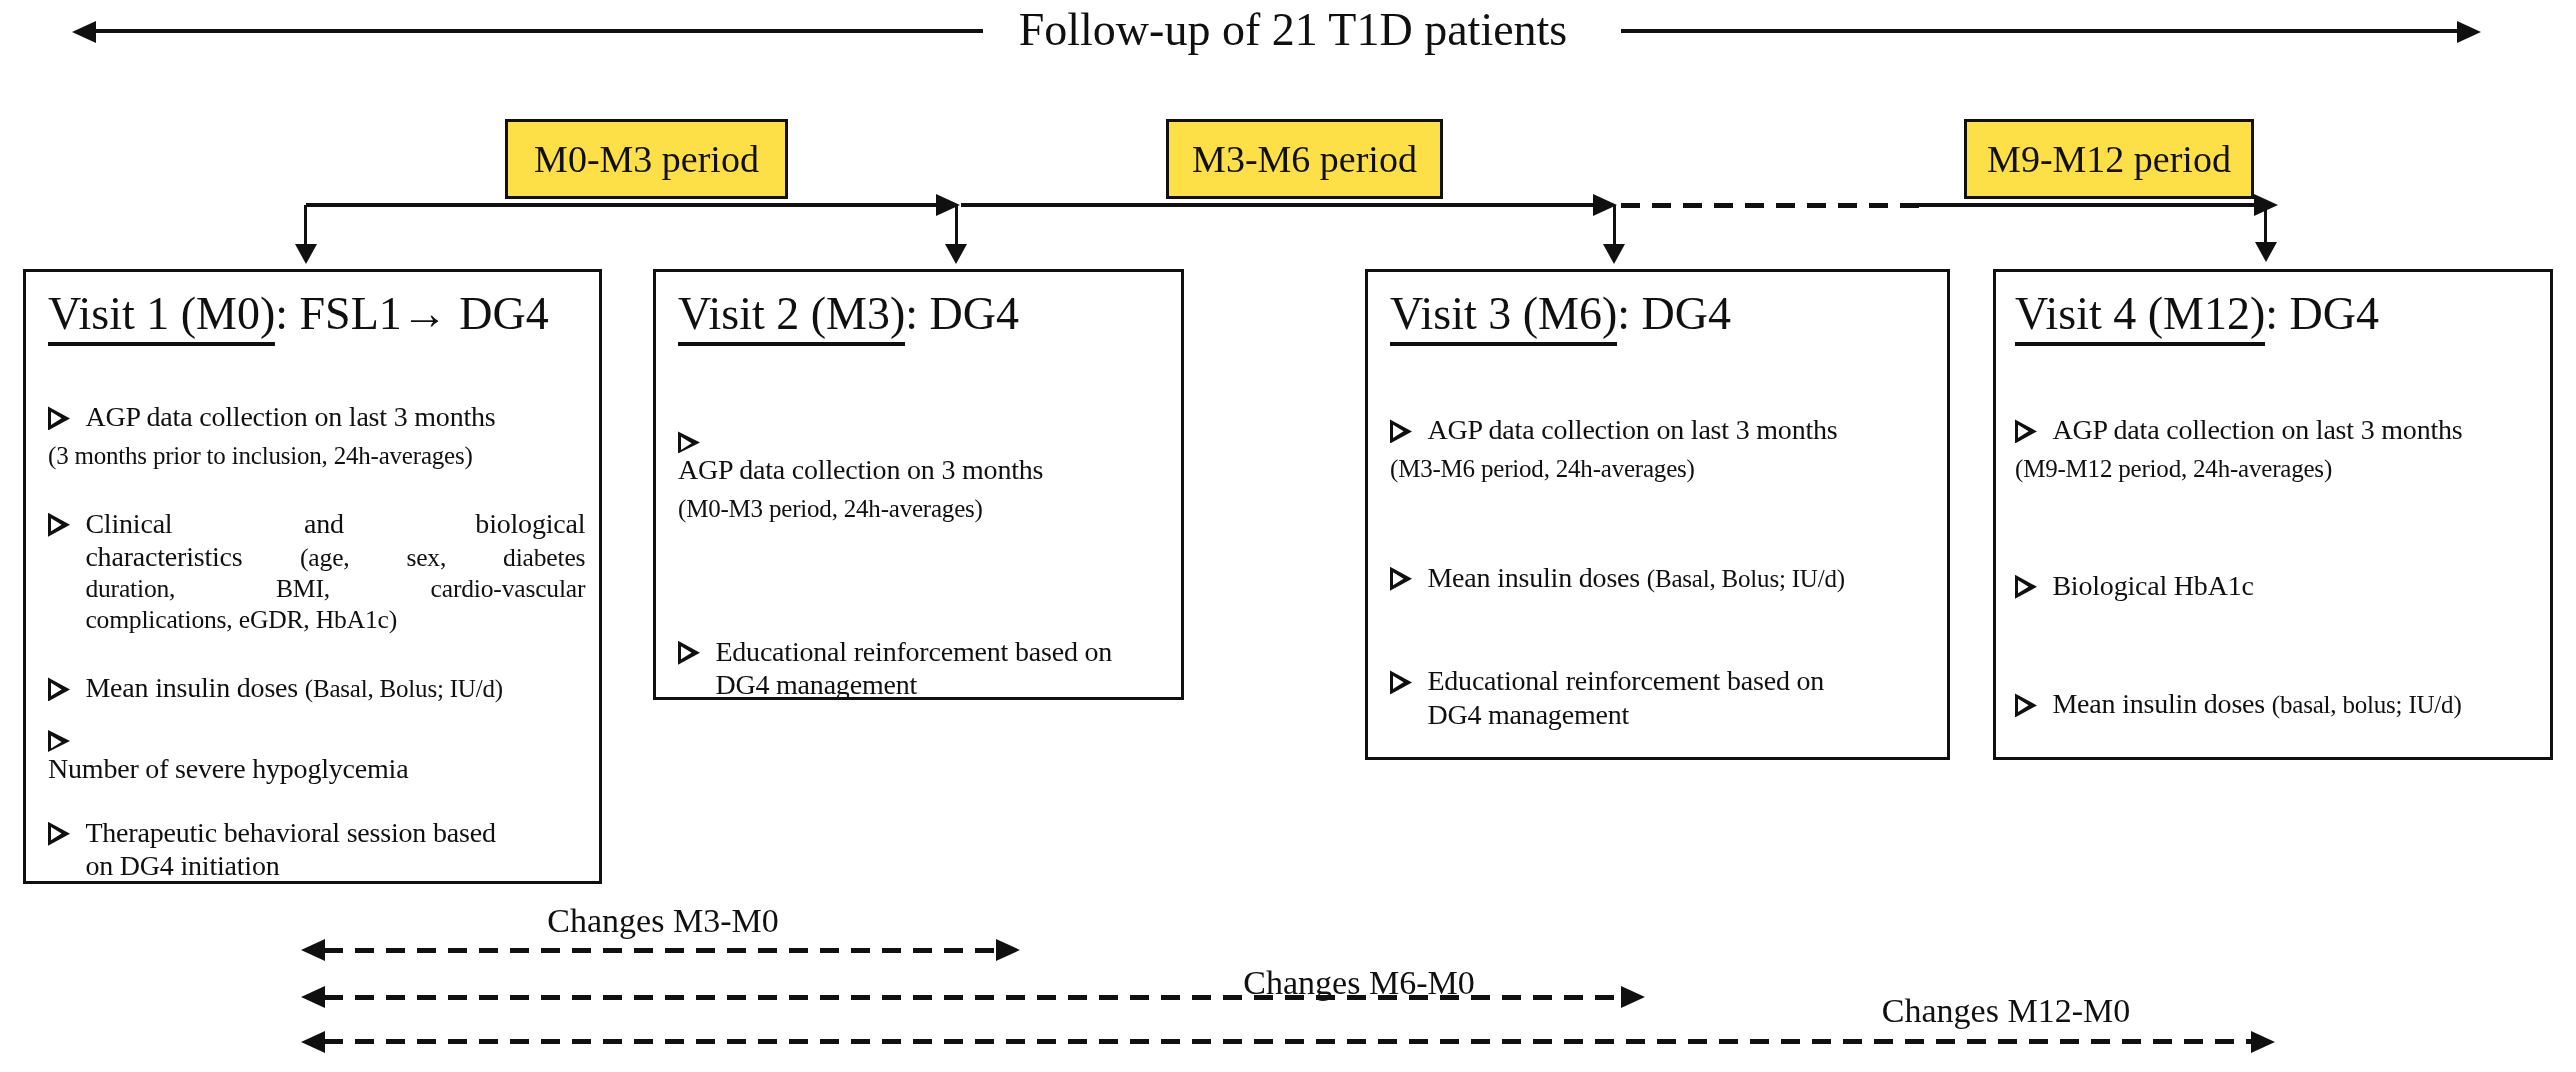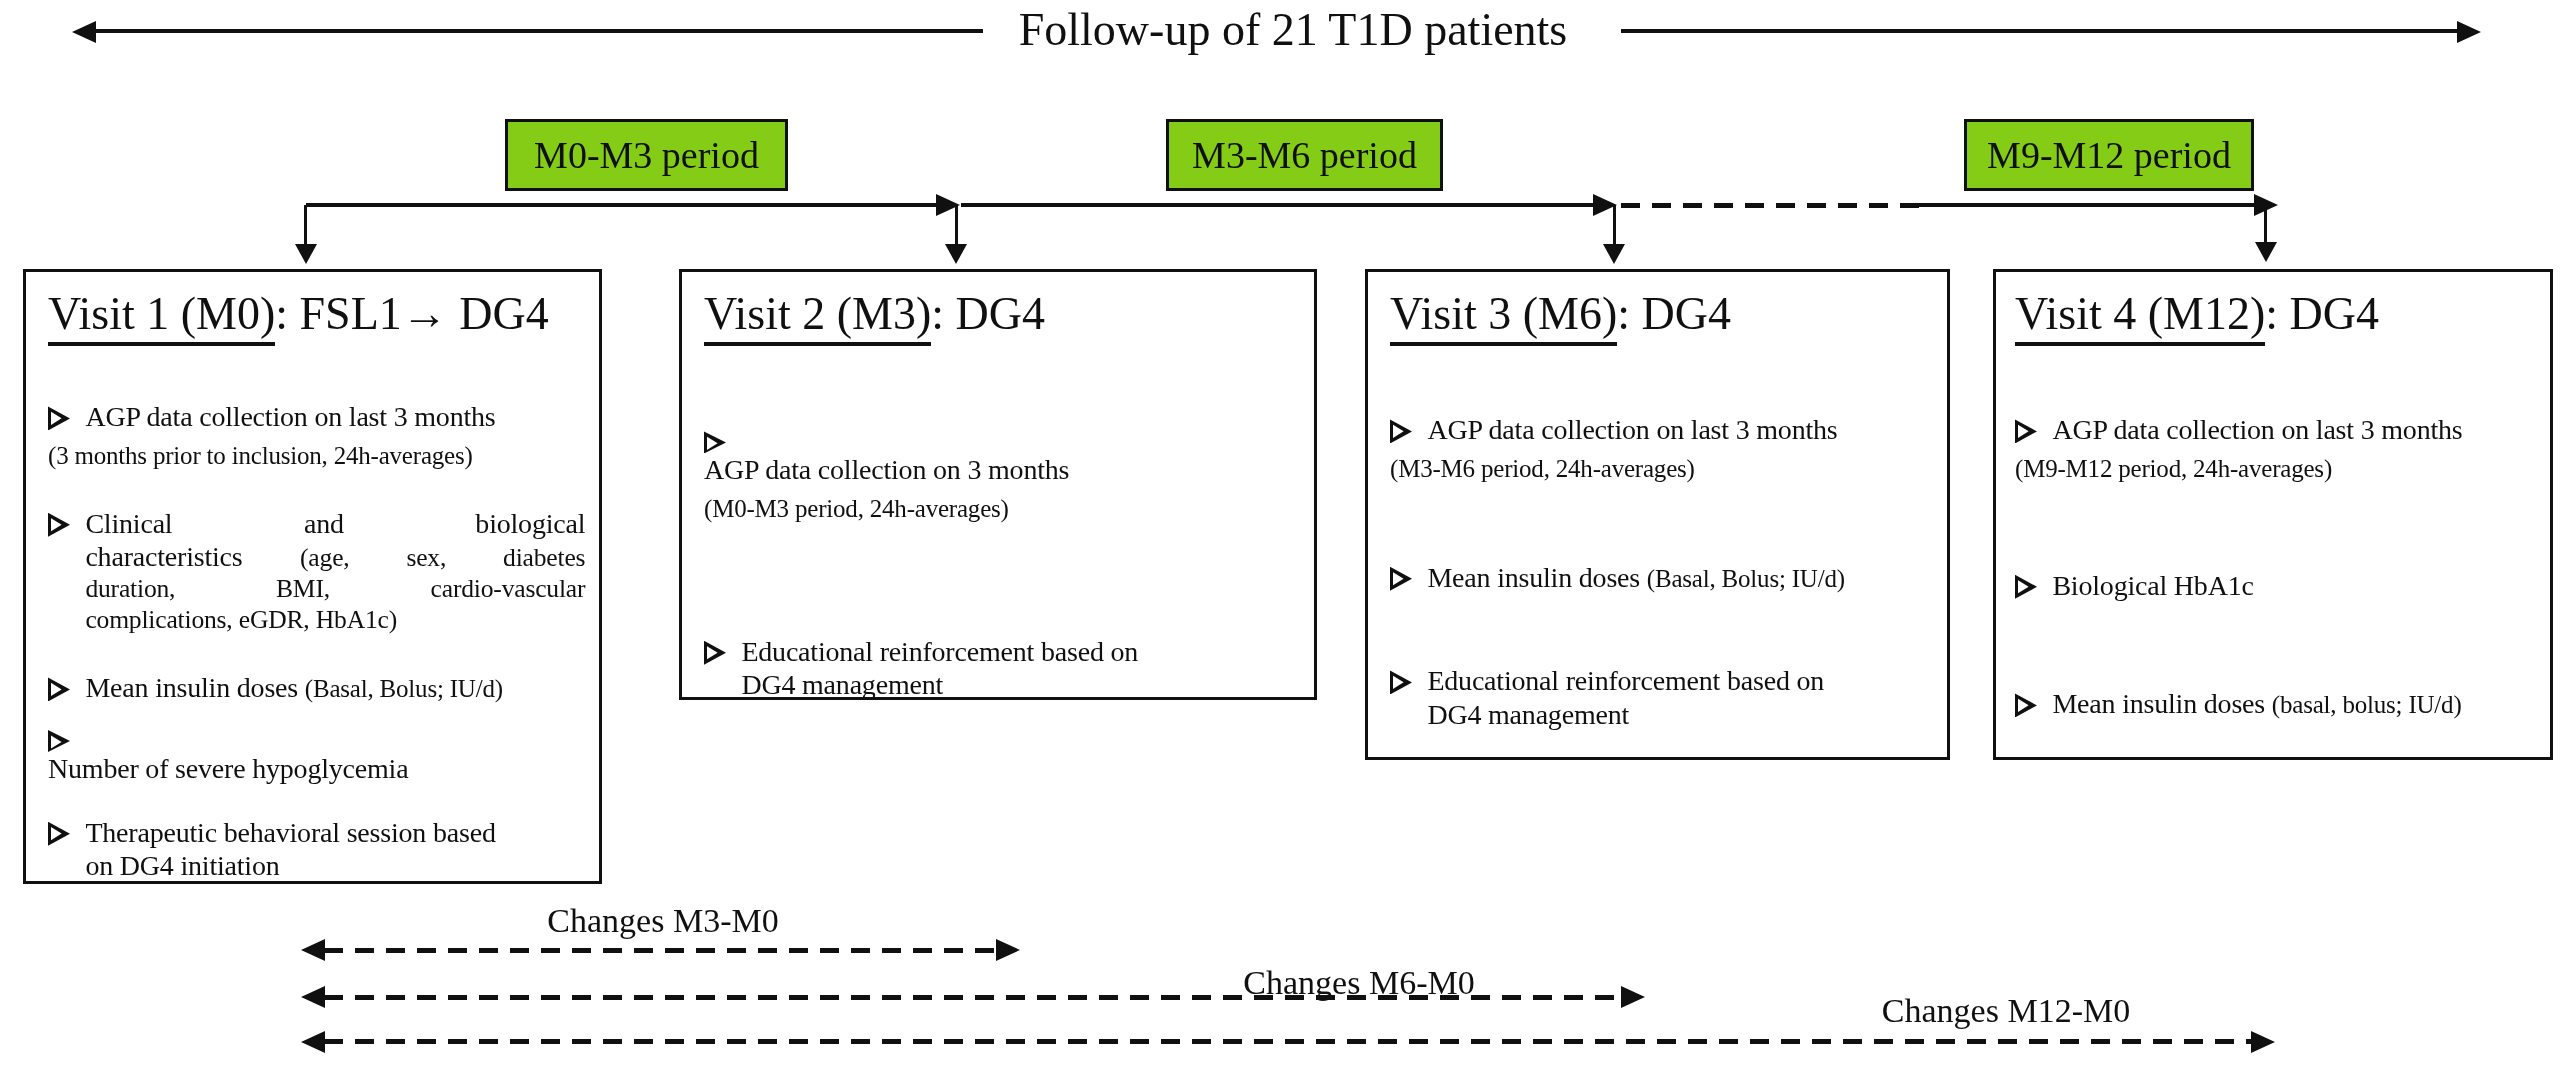--- a/index.html
+++ b/index.html
@@ -13,21 +13,21 @@
   .dashline{position:absolute;height:5.1px;
     background:repeating-linear-gradient(90deg,#101010 0 19px,transparent 19px 31px);}
   .tri{position:absolute;width:0;height:0;border-style:solid;border-color:transparent;}
   .tri-r{border-width:11px 0 11px 24px;border-left-color:#101010;}
   .tri-l{border-width:11px 24px 11px 0;border-right-color:#101010;}
   .tri-d{border-width:20.5px 11px 0 11px;border-top-color:#101010;}
   
   .title{position:absolute;left:990px;top:3.4px;width:606px;text-align:center;
     font-size:46px;white-space:nowrap;}
   
-  .pbox{position:absolute;top:119px;height:72px;border:3.4px solid #101010;background:#84cc16;
+  .pbox{position:absolute;top:119px;height:80px;border:3.4px solid #101010;background:#fde047;
     display:flex;align-items:center;justify-content:center;font-size:38px;box-sizing:border-box;}
   
   .vbox{position:absolute;top:269px;border:3.4px solid #101010;background:#fff;
     box-sizing:border-box;padding:15.4px 13.7px 13.7px 22px;overflow:hidden;}
   .vhead{font-size:46px;white-space:nowrap;}
   .vhead .u{border-bottom:4.3px solid #101010;padding-bottom:2.6px;}
   .item{display:flex;align-items:flex-start;}
   .bullet{position:relative;display:inline-block;width:22px;height:24px;flex:0 0 22px;
     margin:6px 15.4px 0 0;}
   .bullet::before{content:"";position:absolute;inset:0;background:#101010;
@@ -111,21 +111,21 @@
       <div class="itext">Number of severe hypoglycemia</div>
     </div>
 
     <div class="item" style="margin-top:30px;">
       <span class="bullet"></span>
       <div class="itext preline">Therapeutic behavioral session based
 on DG4 initiation</div>
     </div>
   </div>
 
-  <div class="vbox" style="left:679px;width:638px;height:431px;">
+  <div class="vbox" style="left:653px;width:531px;height:431px;">
     <div class="vhead"><span class="u">Visit 2 (M3)</span><span>: DG4</span></div>
 
     <div class="item" style="margin-top:85px;flex-direction:column;">
       <span class="bullet"></span>
       <div class="itext">AGP data collection on 3 months</div>
     </div>
     <div class="subline">(M0-M3 period, 24h-averages)</div>
 
     <div class="item" style="margin-top:111px;">
       <span class="bullet"></span>

